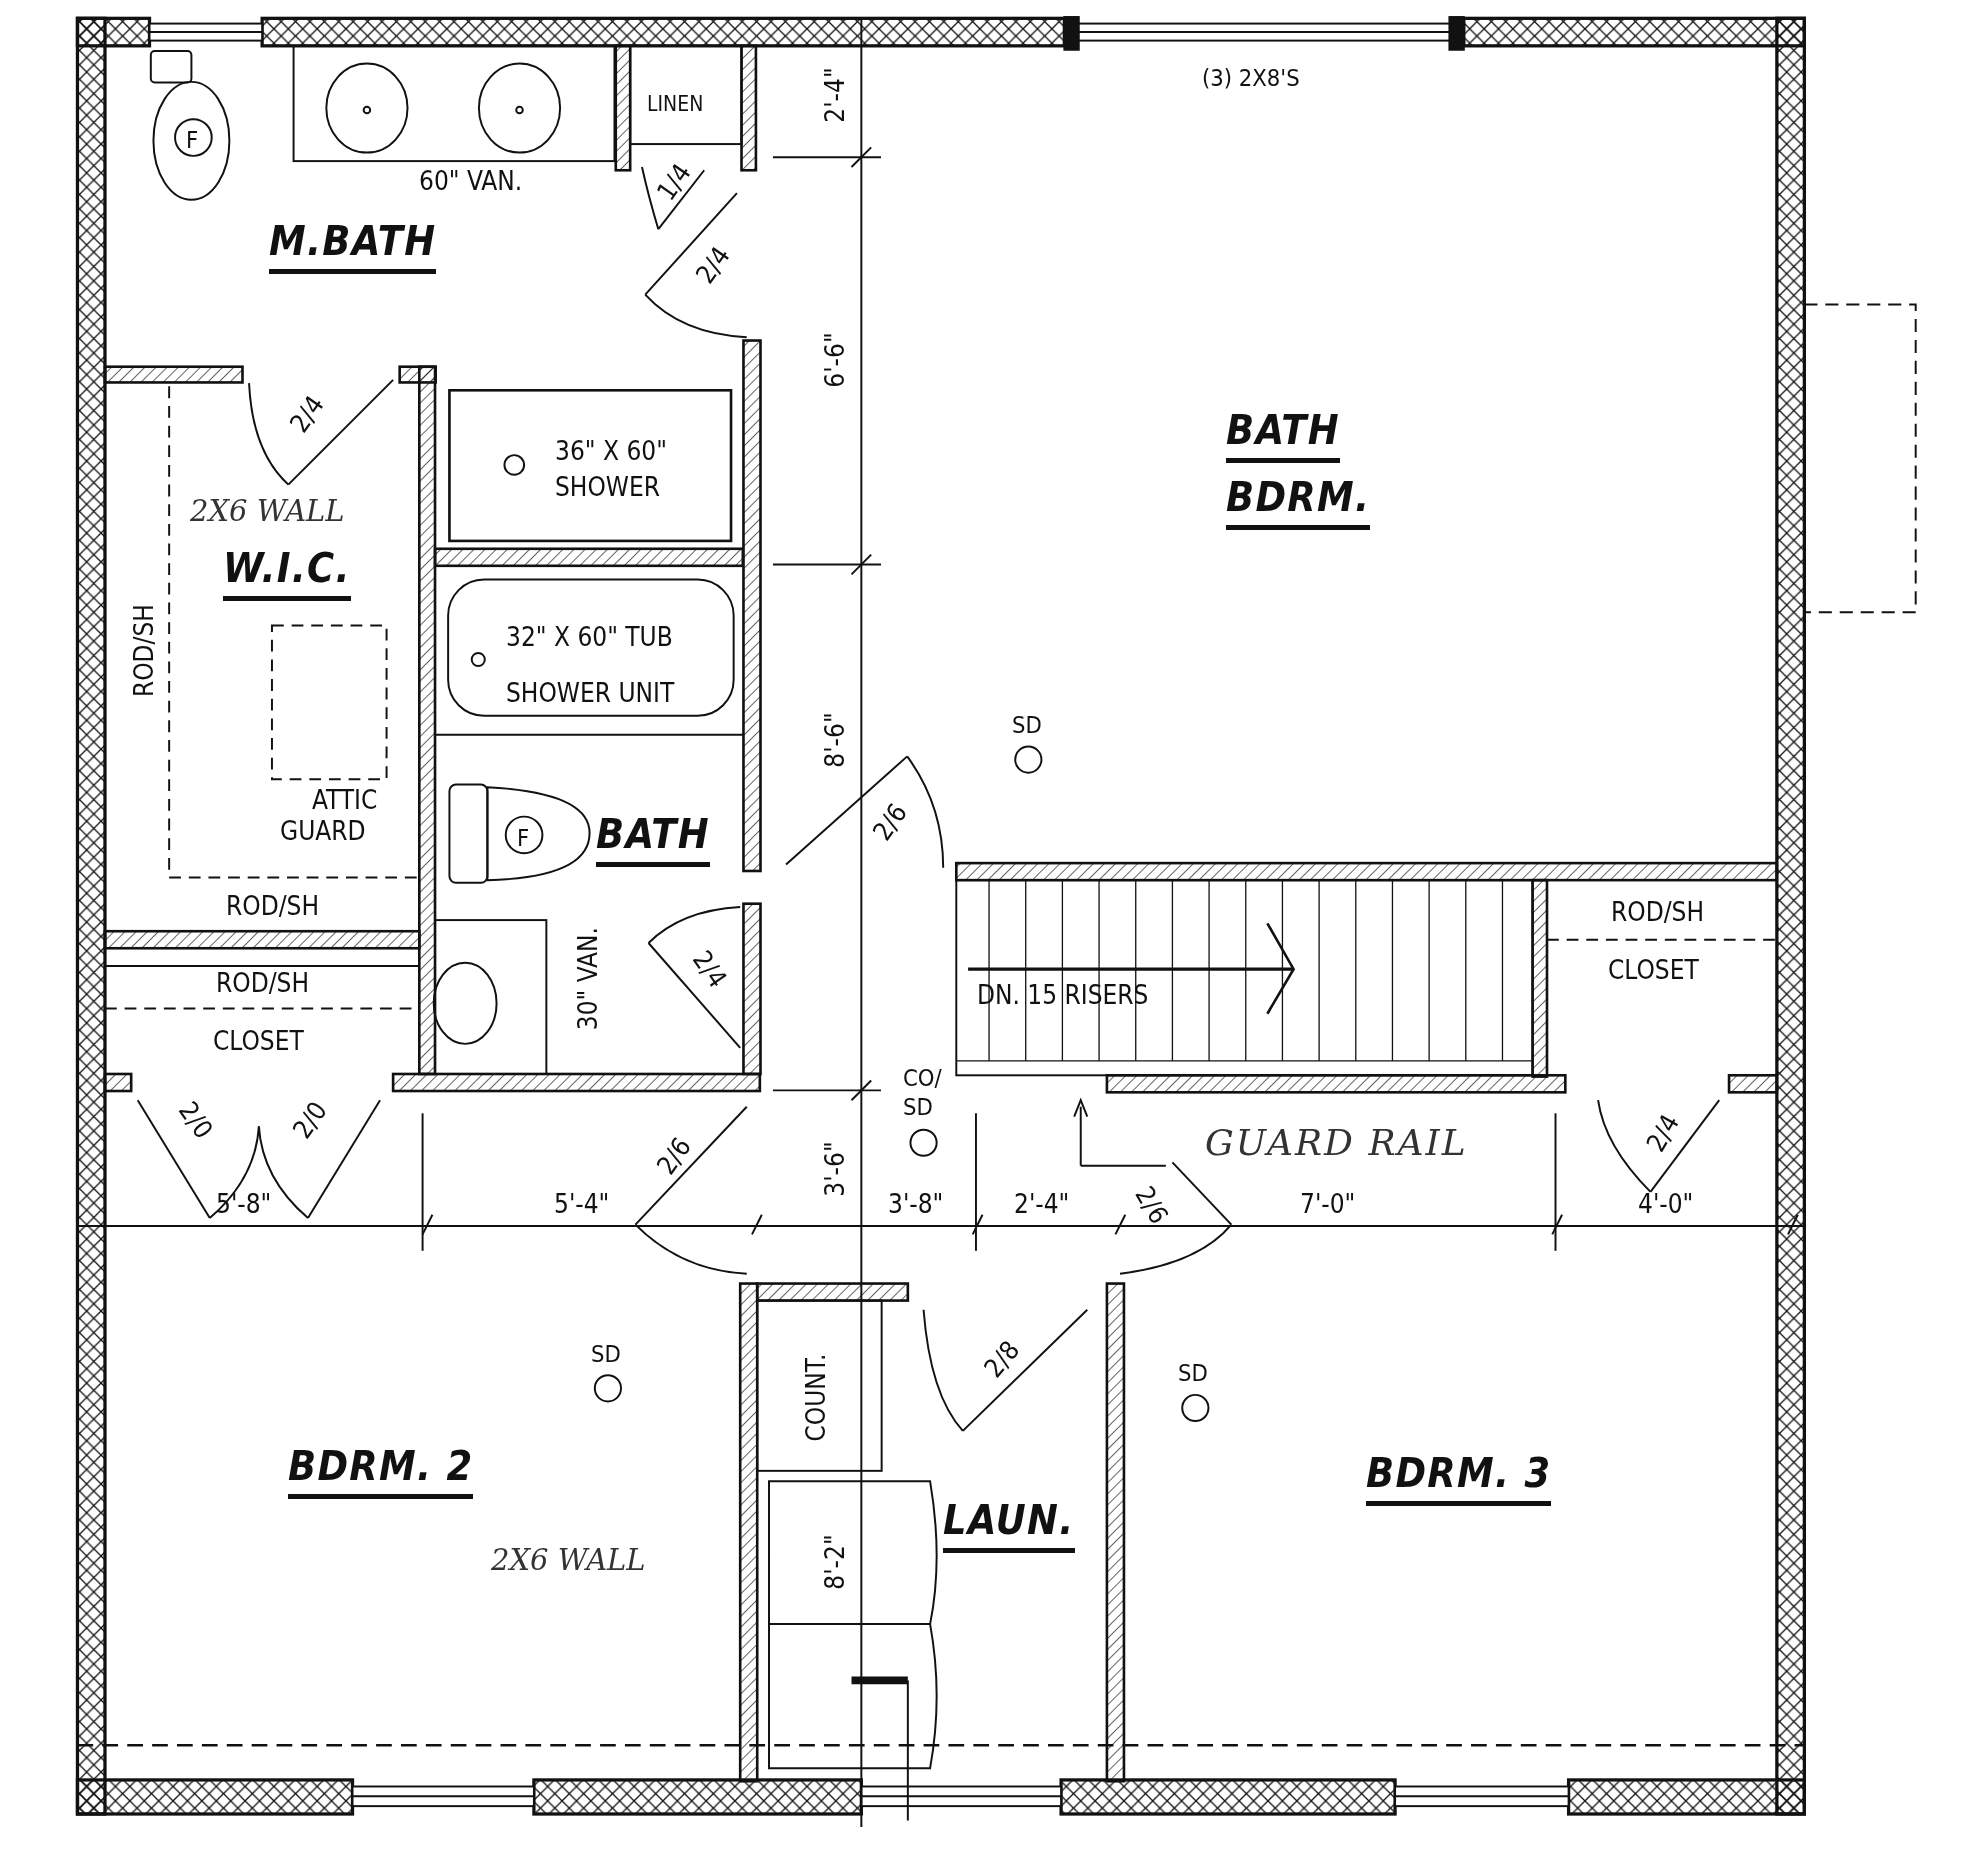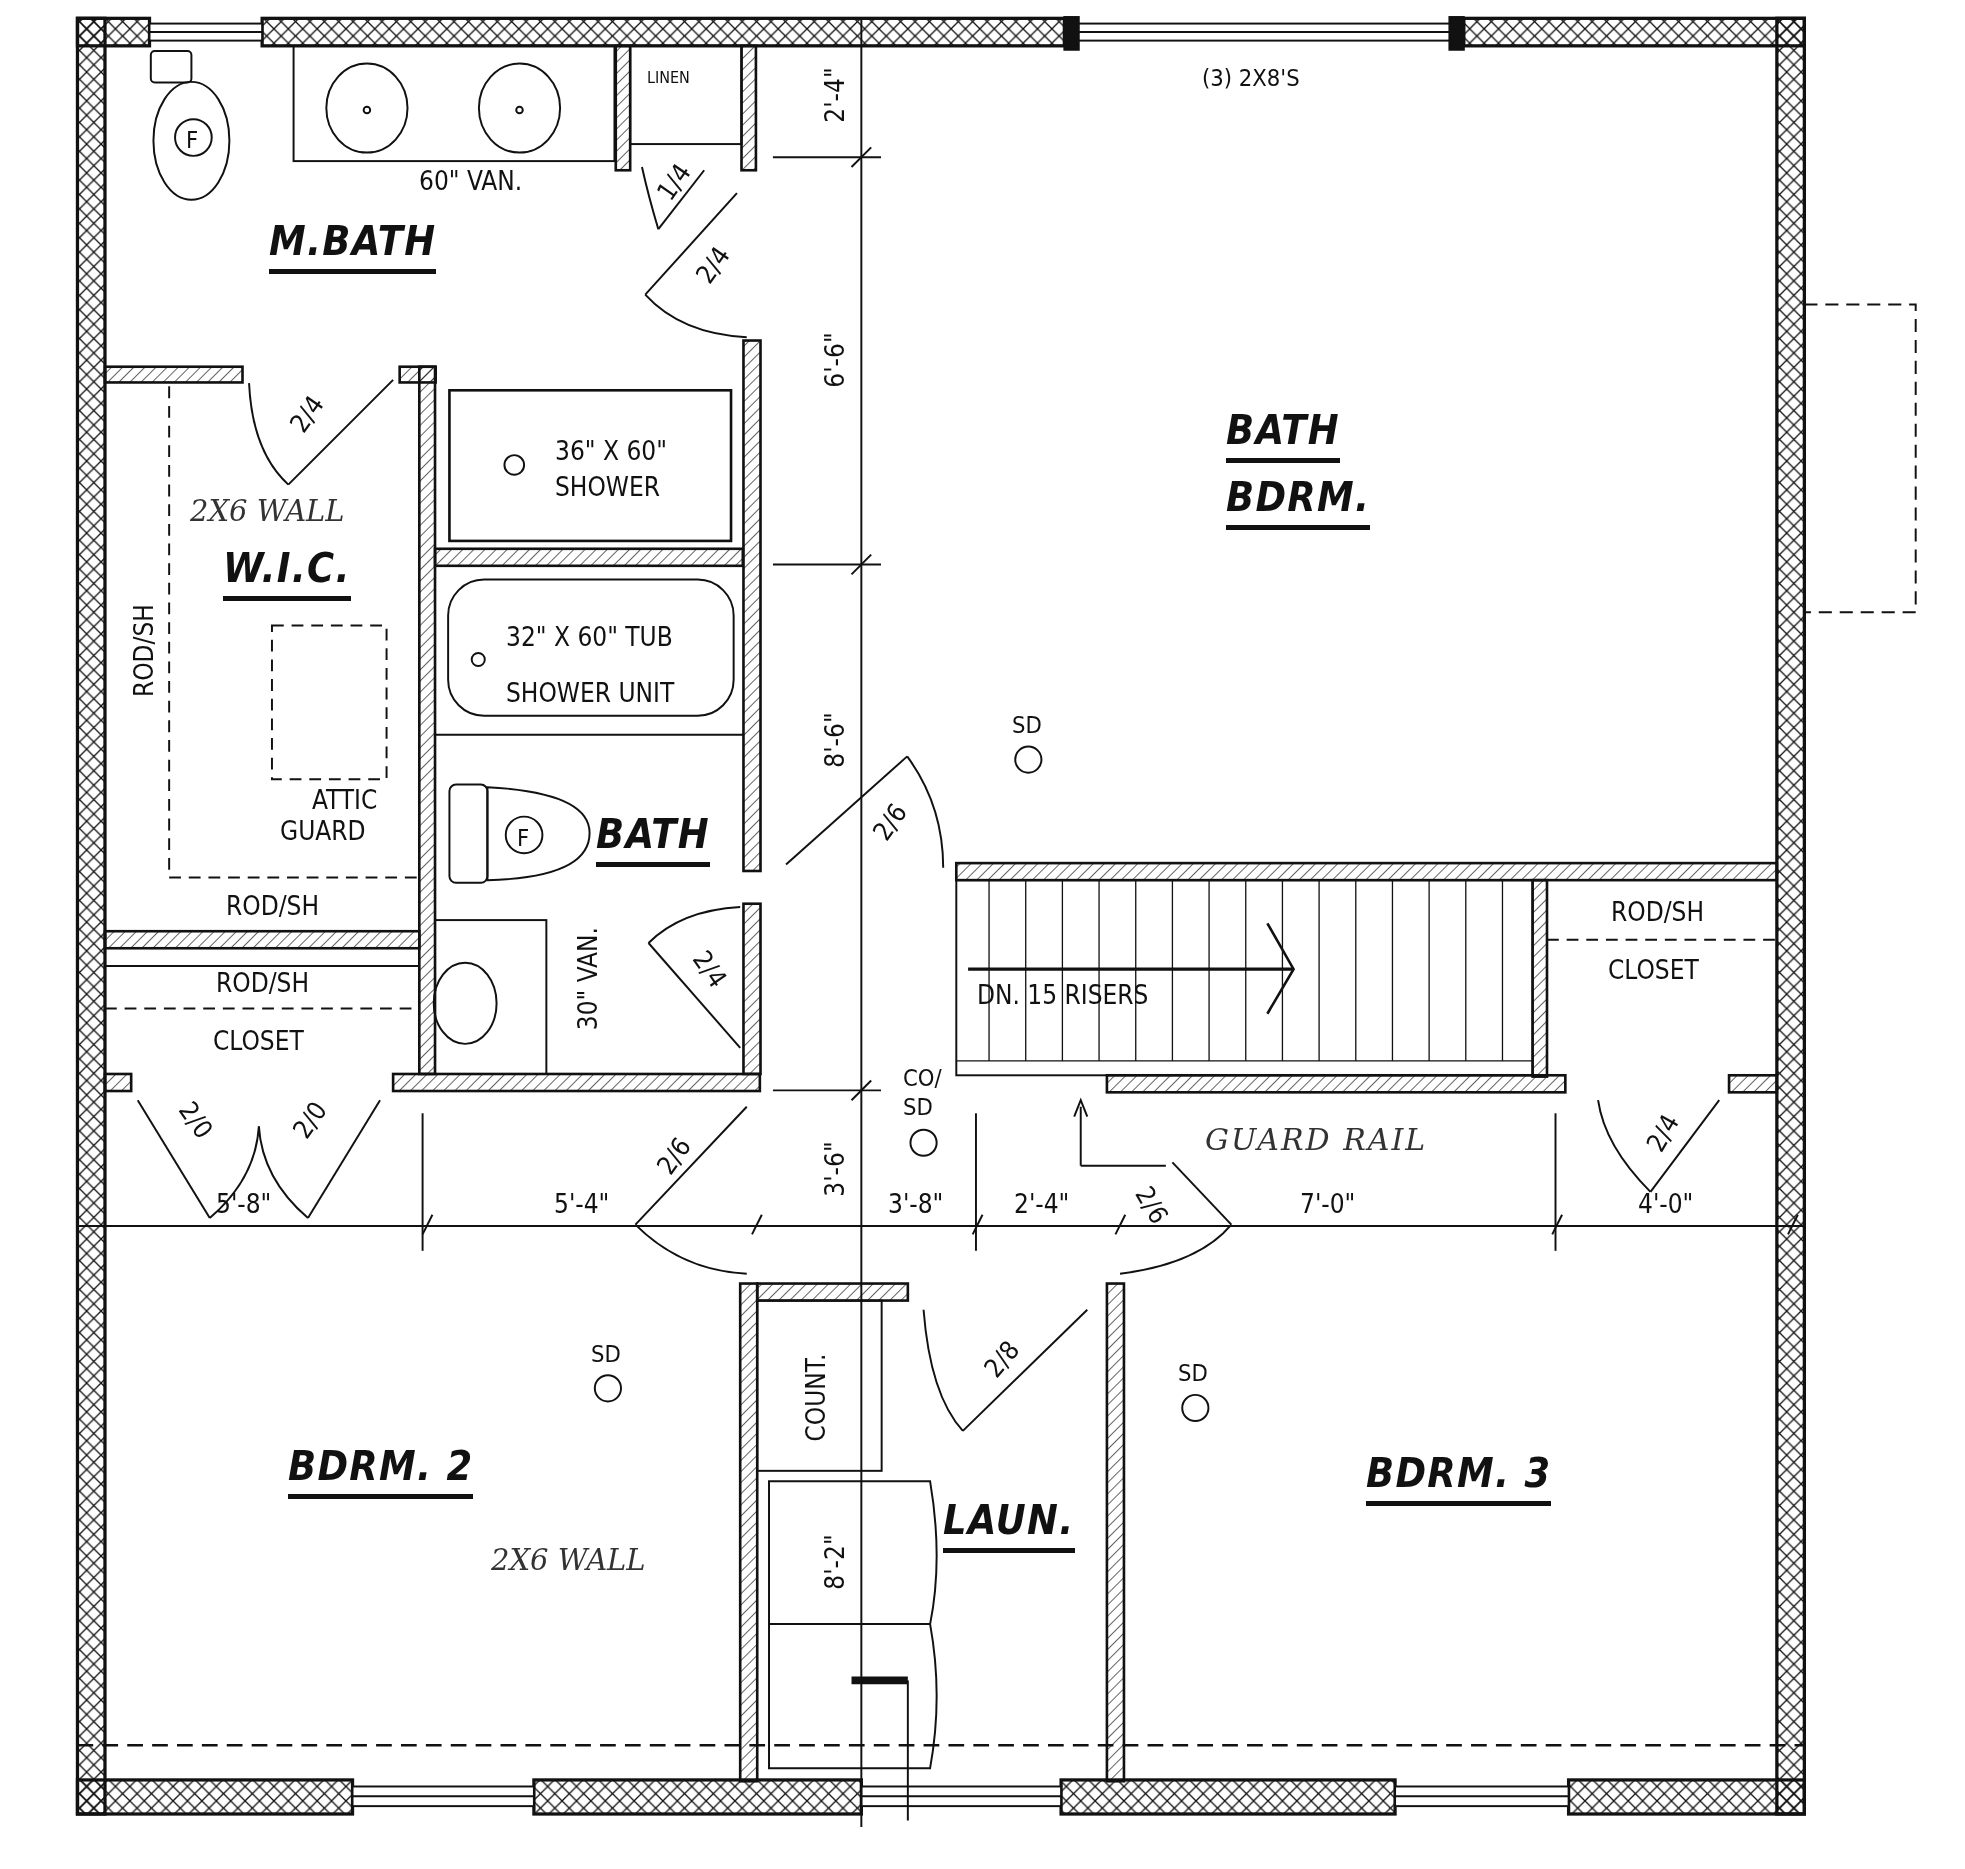--- a/index.html
+++ b/index.html
@@ -196,21 +196,21 @@
     <line x1="1703" y1="1885" x2="1718" y2="1855"></line>
     <line x1="2370" y1="1885" x2="2385" y2="1855"></line>
     <line x1="2730" y1="1885" x2="2745" y2="1855"></line>
     <line x1="645" y1="1700" x2="645" y2="1910"></line>
     <line x1="1490" y1="1700" x2="1490" y2="1910"></line>
     <line x1="2375" y1="1700" x2="2375" y2="1910"></line>
   </g>
 </svg>
 
 <div class="lbl room" style="left:269px;top:221px;">M.BATH</div>
-<div class="lbl fix" style="left:647px;top:68px;font-size:16px;">LINEN</div>
+<div class="lbl fix" style="left:647px;top:92px;font-size:21px;">LINEN</div>
 <div class="lbl room" style="left:1226px;top:410px;">BATH</div>
 <div class="lbl room" style="left:1226px;top:477px;">BDRM.</div>
 <div class="lbl room" style="left:223px;top:548px;">W.I.C.</div>
 <div class="lbl room" style="left:596px;top:814px;">BATH</div>
 <div class="lbl room" style="left:288px;top:1446px;">BDRM. 2</div>
 <div class="lbl room" style="left:1366px;top:1453px;">BDRM. 3</div>
 <div class="lbl room" style="left:943px;top:1500px;">LAUN.</div>
 <div class="lbl fix" style="left:213px;top:1026px;">CLOSET</div>
 <div class="lbl fix" style="left:1608px;top:955px;">CLOSET</div>
 
@@ -256,14 +256,14 @@
 <div class="lbl dim" style="left:1300px;top:1191px;">7'-0"</div>
 <div class="lbl dim" style="left:1638px;top:1191px;">4'-0"</div>
 <div class="lbl dim rot" style="left:807px;top:82px;transform:rotate(-90deg);">2'-4"</div>
 <div class="lbl dim rot" style="left:807px;top:347px;transform:rotate(-90deg);">6'-6"</div>
 <div class="lbl dim rot" style="left:807px;top:727px;transform:rotate(-90deg);">8'-6"</div>
 <div class="lbl dim rot" style="left:807px;top:1156px;transform:rotate(-90deg);">3'-6"</div>
 <div class="lbl dim rot" style="left:807px;top:1549px;transform:rotate(-90deg);">8'-2"</div>
 
 <div class="lbl hand" style="left:190px;top:497px;">2X6 WALL</div>
 <div class="lbl hand" style="left:491px;top:1546px;">2X6 WALL</div>
-<div class="lbl hand" style="left:1205px;top:1125px;font-size:30px;letter-spacing:2px;">GUARD RAIL</div>
+<div class="lbl hand" style="left:1205px;top:1125px;font-size:36px;letter-spacing:2px;">GUARD RAIL</div>
 
 
 </body></html>

